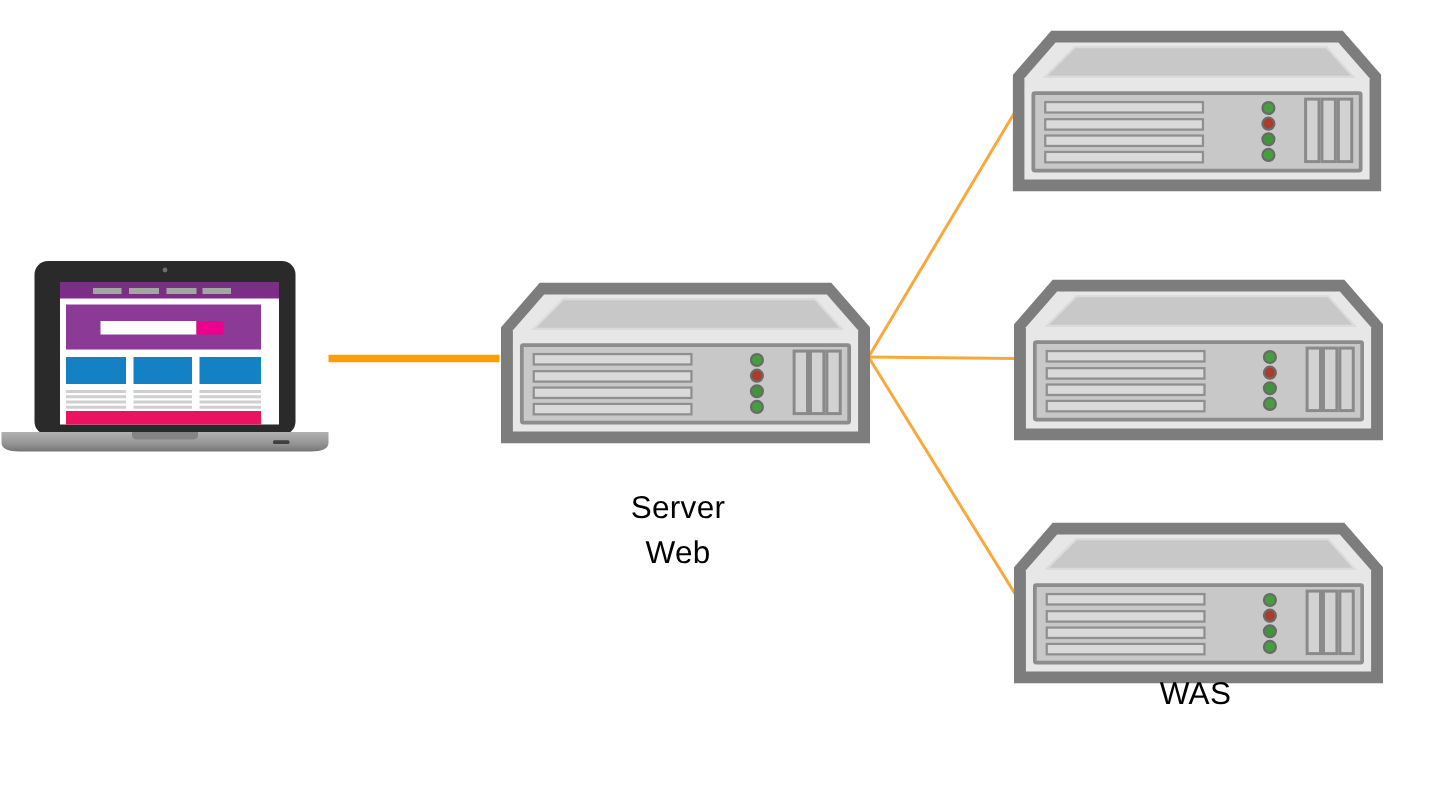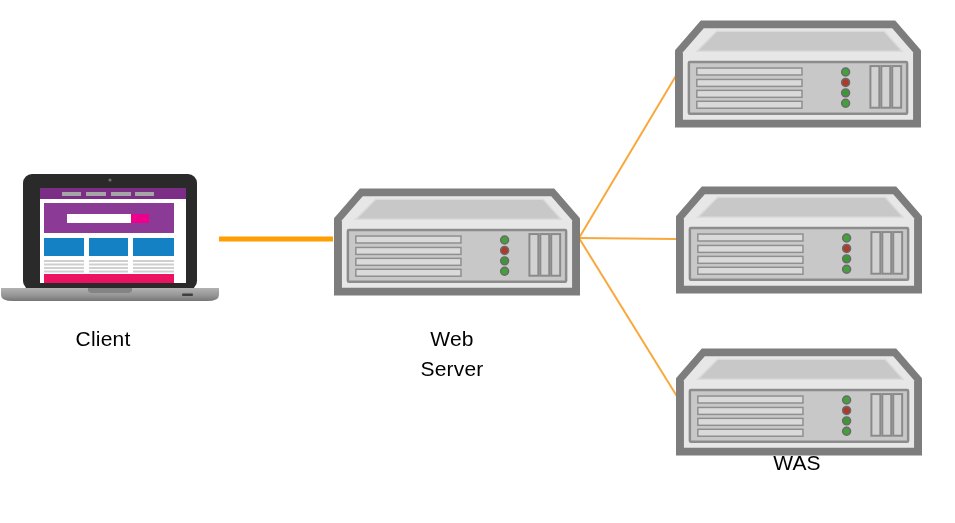--- a/index.html
+++ b/index.html
@@ -132,22 +132,21 @@
   <svg class="abs" style="left:675px; top:20px;" width="246" height="108">
     <use href="#server-symbol" width="246" height="108"></use>
   </svg>
   <svg class="abs" style="left:676px; top:186px;" width="246" height="108">
     <use href="#server-symbol" width="246" height="108"></use>
   </svg>
   <svg class="abs" style="left:676px; top:348px;" width="246" height="108">
     <use href="#server-symbol" width="246" height="108"></use>
   </svg>
 
-  <div class="node-label" style="left:33px; top:324px; width:140px;">Client</div>
 
   <div class="node-label" style="left:372px; top:324px; width:160px;">
+    <div>Server</div>
     <div>Web</div>
-    <div>Server</div>
   </div>
 
   <div class="node-label" style="left:722px; top:448px; width:150px;">WAS</div>
 
 </div>
 
 </body></html>

